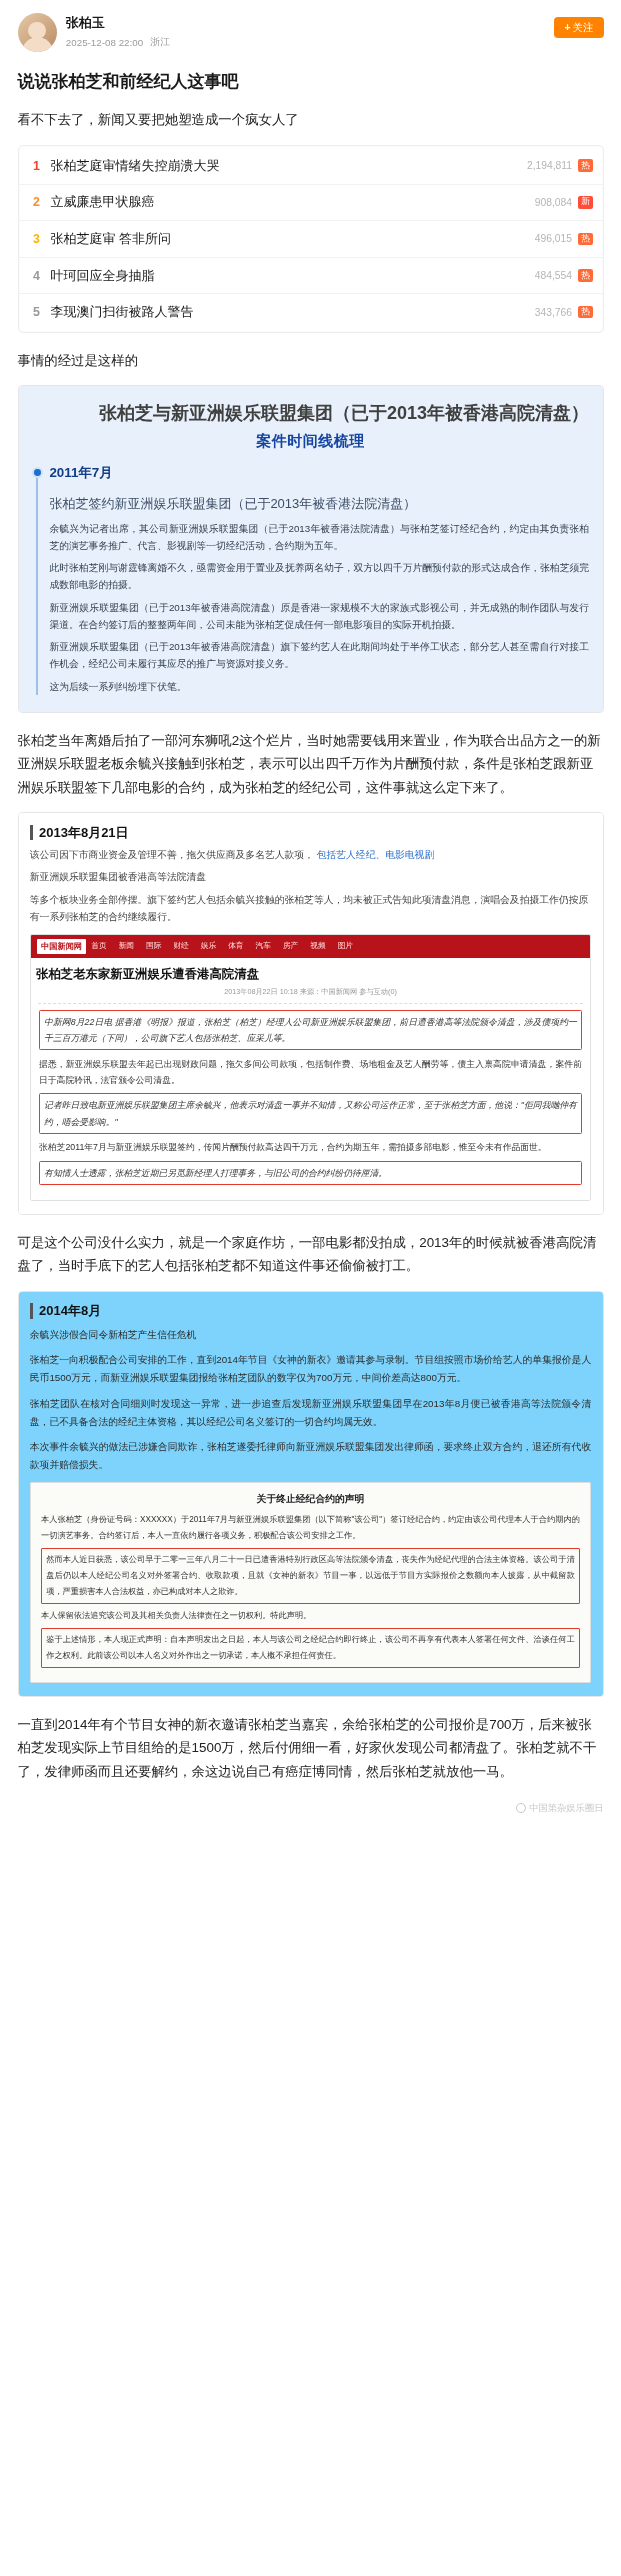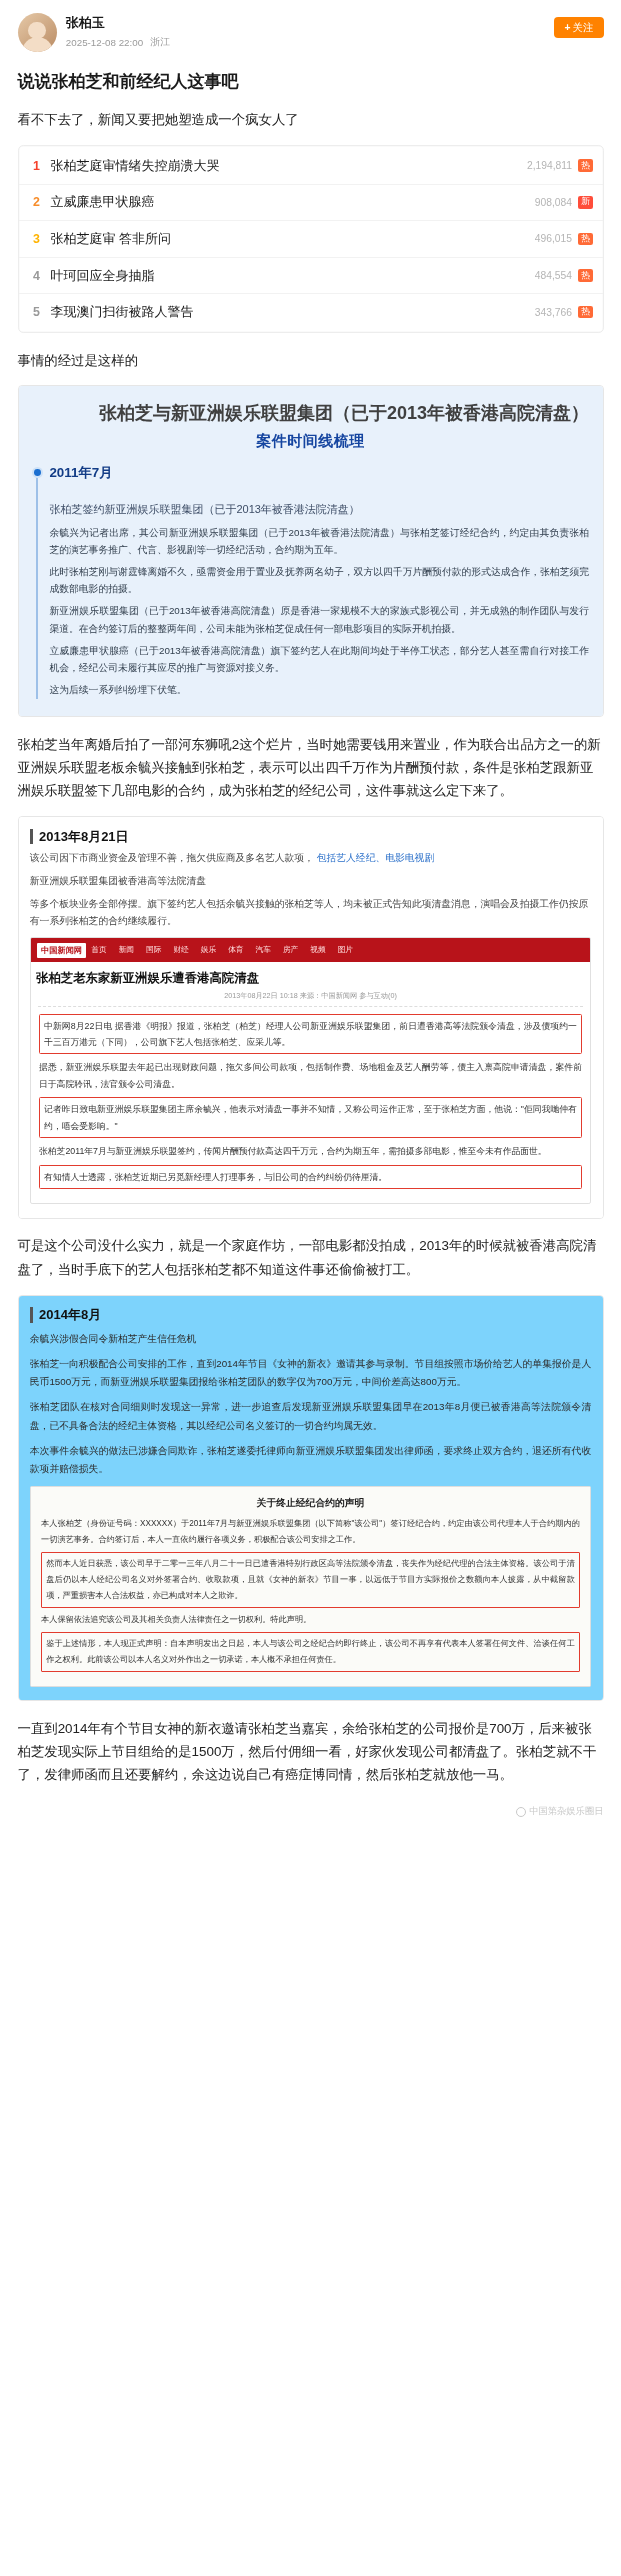--- a/index.html
+++ b/index.html
@@ -201,23 +201,23 @@
     background: #1b6fd0;
     border: 2.1px solid #cfe2f7;
   }
   .tl-date {
     font-size: 13.4px;
     font-weight: bold;
     color: #123c86;
     line-height: 1.3;
   }
   .tl-head {
-    font-size: 11px;
+    font-size: 13px;
     color: #3d4d66;
-    margin-top: 19px;
+    margin-top: 12px;
     line-height: 1.6;
   }
   .tl-body {
     font-size: 9.8px;
     color: #33404f;
     line-height: 1.75;
     margin-top: 5.2px;
     text-align: justify;
   }
 
@@ -289,20 +289,21 @@
     line-height: 1.85;
     color: #333;
     text-align: justify;
   }
   .news-body p { margin: 0 0 5.2px 0; }
   .redline {
     border: 1px solid #e23b2e;
     border-radius: 1.5px;
     padding: 3.1px 4.1px;
     margin: 4.1px 0;
+    font-style: italic;
   }
 
   
   .doc-card { background: #7dd3fc; padding: 11.3px 11.3px 13.4px 11.3px; }
   .doc-para {
     font-size: 9.8px;
     line-height: 1.85;
     color: #2c2c2c;
     margin: 7.2px 0;
     text-align: justify;
@@ -423,21 +424,21 @@
       <div class="blue-card">
         <div class="blue-title">张柏芝与新亚洲娱乐联盟集团（已于2013年被香港高院清盘）</div>
         <div class="blue-subtitle">案件时间线梳理</div>
         <div class="tl">
           <span class="tl-dot"></span>
           <div class="tl-date">2011年7月</div>
           <div class="tl-head">张柏芝签约新亚洲娱乐联盟集团（已于2013年被香港法院清盘）</div>
           <div class="tl-body">余毓兴为记者出席，其公司新亚洲娱乐联盟集团（已于2013年被香港法院清盘）与张柏芝签订经纪合约，约定由其负责张柏芝的演艺事务推广、代言、影视剧等一切经纪活动，合约期为五年。</div>
           <div class="tl-body">此时张柏芝刚与谢霆锋离婚不久，亟需资金用于置业及抚养两名幼子，双方以四千万片酬预付款的形式达成合作，张柏芝须完成数部电影的拍摄。</div>
           <div class="tl-body">新亚洲娱乐联盟集团（已于2013年被香港高院清盘）原是香港一家规模不大的家族式影视公司，并无成熟的制作团队与发行渠道。在合约签订后的整整两年间，公司未能为张柏芝促成任何一部电影项目的实际开机拍摄。</div>
-          <div class="tl-body">立威廉患甲状腺癌（已于2013年被香港高院清盘）旗下签约艺人在此期间均处于半停工状态，部分艺人甚至需自行对接工作机会，经纪公司未履行其应尽的推广与资源对接义务。</div>
+          <div class="tl-body">新亚洲娱乐联盟集团（已于2013年被香港高院清盘）旗下签约艺人在此期间均处于半停工状态，部分艺人甚至需自行对接工作机会，经纪公司未履行其应尽的推广与资源对接义务。</div>
           <div class="tl-body">这为后续一系列纠纷埋下伏笔。</div>
         </div>
       </div>
     </div>
 
     <div class="para">张柏芝当年离婚后拍了一部河东狮吼2这个烂片，当时她需要钱用来置业，作为联合出品方之一的新亚洲娱乐联盟老板余毓兴接触到张柏芝，表示可以出四千万作为片酬预付款，条件是张柏芝跟新亚洲娱乐联盟签下几部电影的合约，成为张柏芝的经纪公司，这件事就这么定下来了。</div>
 
     <div class="shot">
       <div class="white-card">
         <div class="wc-date">2013年8月21日</div>

